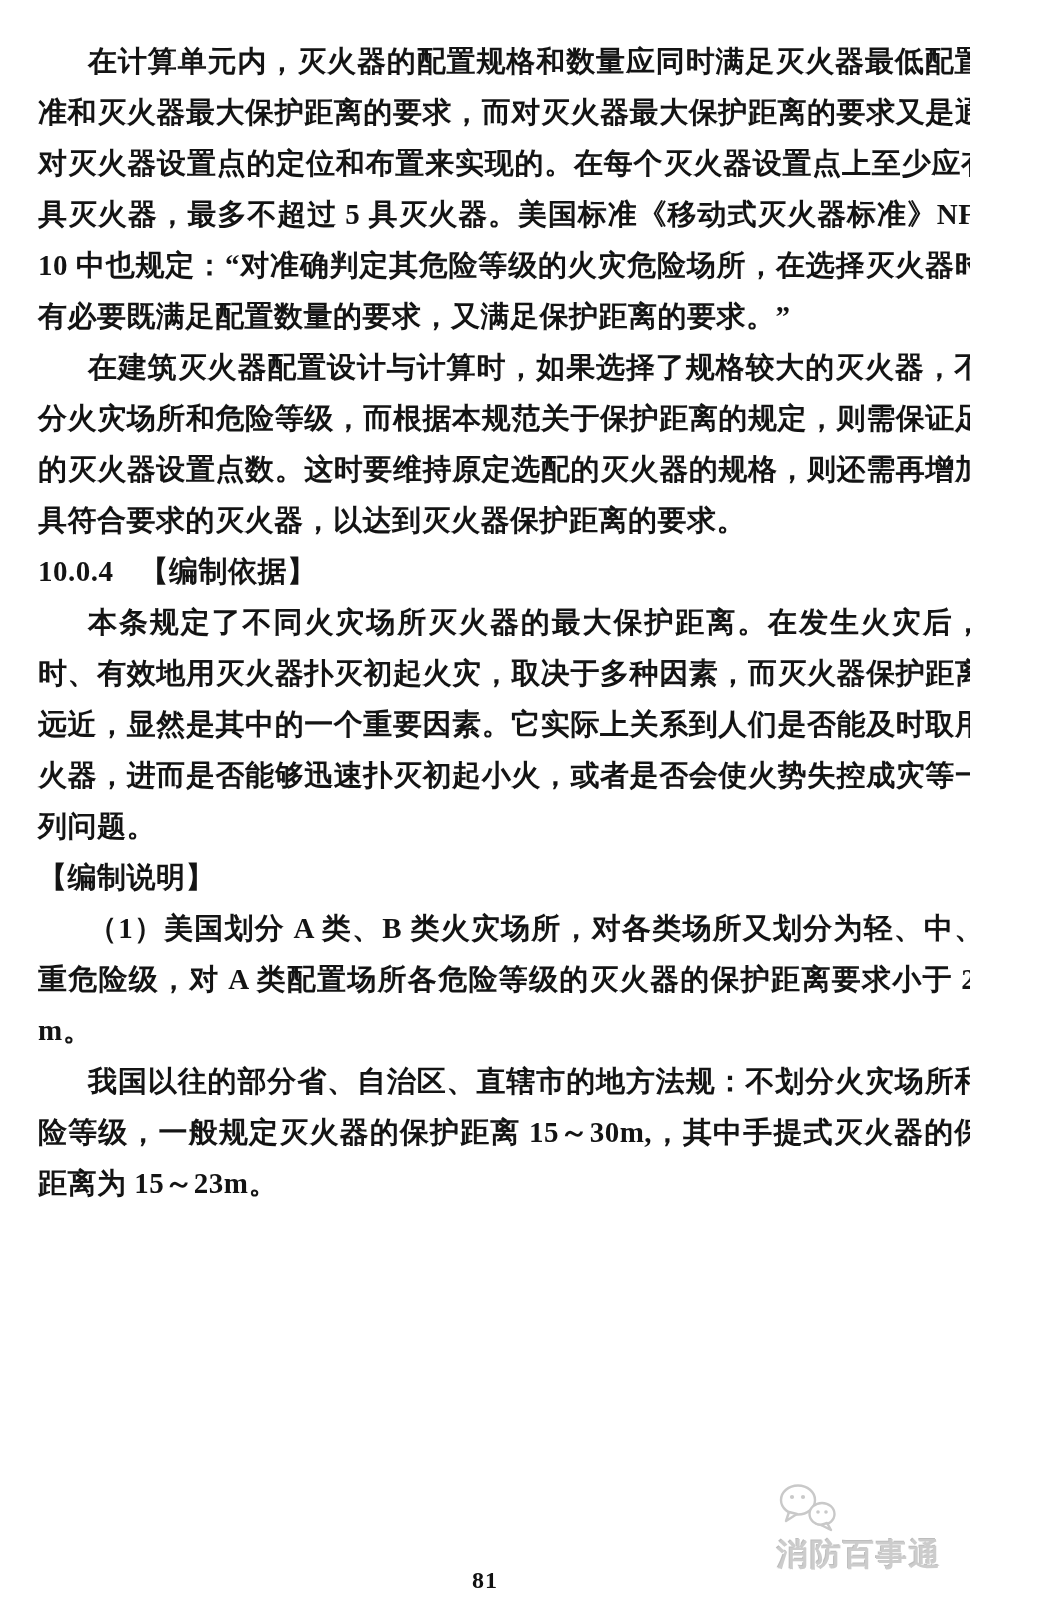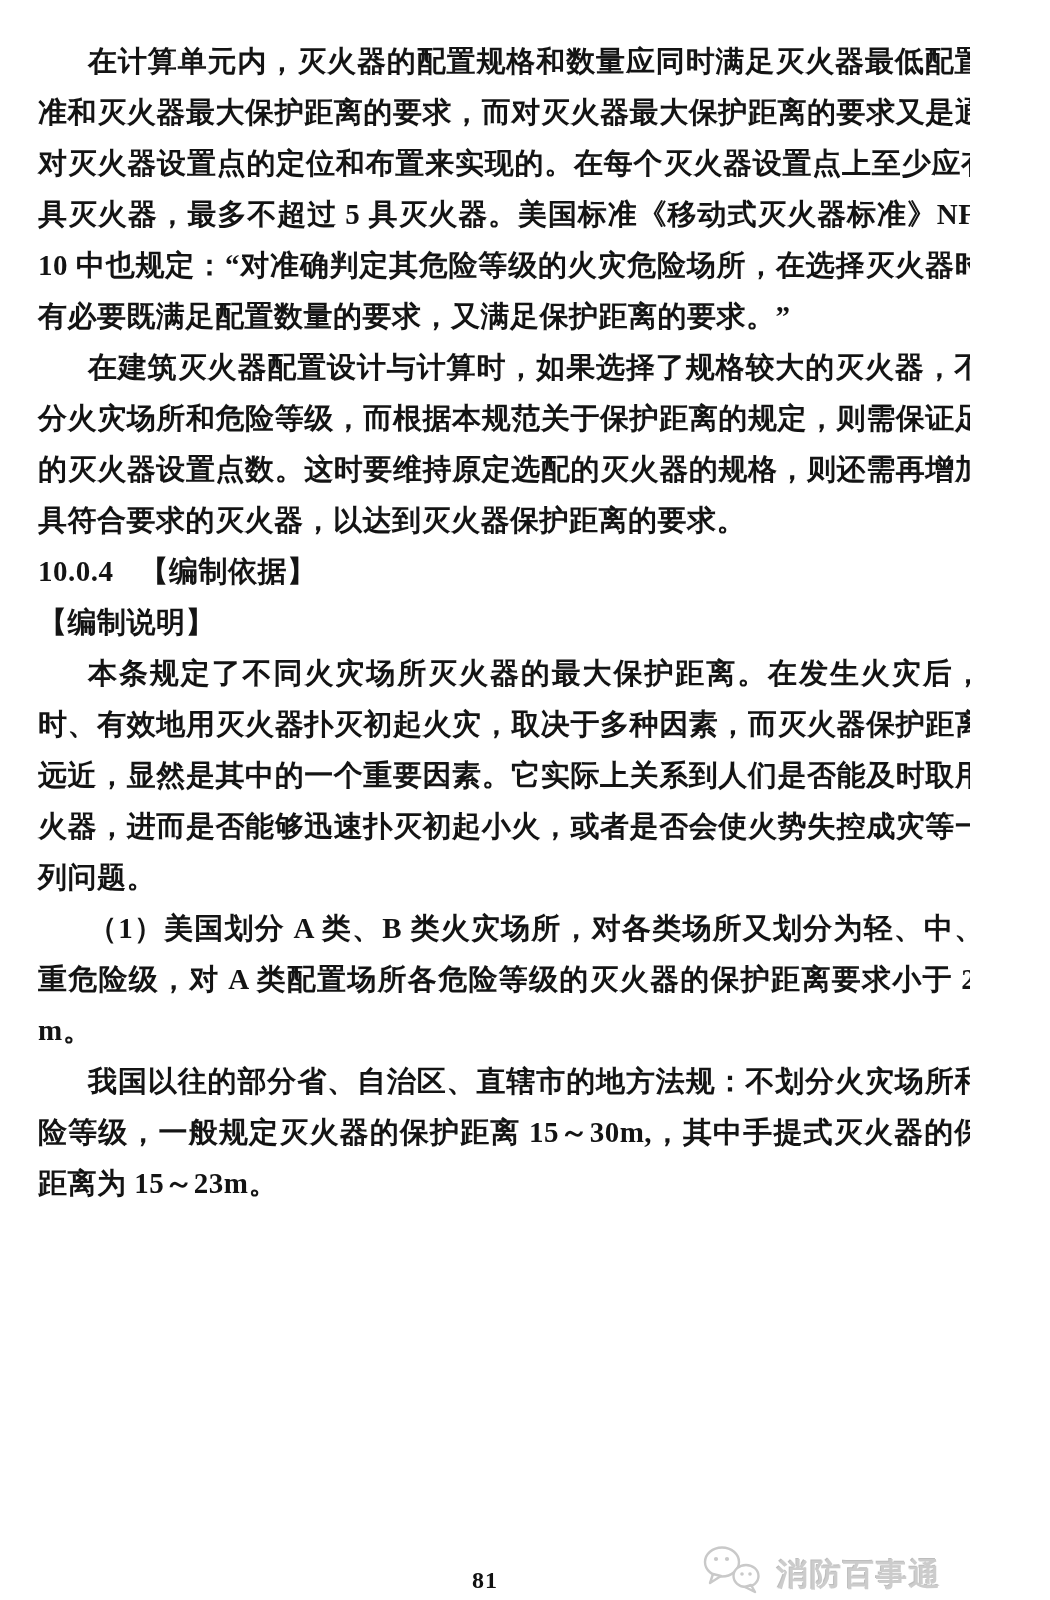--- a/index.html
+++ b/index.html
@@ -41,29 +41,30 @@
   .footer {
     position: absolute;
     left: 0;
     bottom: 0;
     width: 100%;
     height: 110px;
   }
   .watermark {
     position: absolute;
     right: 28px;
-    bottom: 4px;
+    bottom: 24px;
     display: flex;
-    align-items: flex-end;
+    align-items: flex-start;
     color: #cccccc;
     font-size: 31px;
     font-weight: 700;
     letter-spacing: 2px;
     text-shadow: 1px 1px 0 #ffffff, -1px -1px 0 #bdbdbd;
     user-select: none;
+    flex-direction: column;
   }
   .watermark svg {
     margin-right: 10px;
   }
   .page-number {
     position: absolute;
     left: 0;
     right: 0;
     bottom: 6px;
     text-align: center;
@@ -82,23 +83,23 @@
 
   <main class="body-text">
 
     <p class="para">在计算单元内，灭火器的配置规格和数量应同时满足灭火器最低配置基准和灭火器最大保护距离的要求，而对灭火器最大保护距离的要求又是通过对灭火器设置点的定位和布置来实现的。在每个灭火器设置点上至少应有 1 具灭火器，最多不超过 5 具灭火器。美国标准《移动式灭火器标准》NFPA 10 中也规定：“对准确判定其危险等级的火灾危险场所，在选择灭火器时，有必要既满足配置数量的要求，又满足保护距离的要求。”</p>
 
     <p class="para">在建筑灭火器配置设计与计算时，如果选择了规格较大的灭火器，不划分火灾场所和危险等级，而根据本规范关于保护距离的规定，则需保证足够的灭火器设置点数。这时要维持原定选配的灭火器的规格，则还需再增加几具符合要求的灭火器，以达到灭火器保护距离的要求。</p>
 
     <p class="para no-indent heading"><span class="section-number">10.0.4</span><span class="section-title">【编制依据】</span></p>
 
 
+    <p class="para">本条规定了不同火灾场所灭火器的最大保护距离。在发生火灾后，及时、有效地用灭火器扑灭初起火灾，取决于多种因素，而灭火器保护距离的远近，显然是其中的一个重要因素。它实际上关系到人们是否能及时取用灭火器，进而是否能够迅速扑灭初起小火，或者是否会使火势失控成灾等一系列问题。</p>
+
     <p class="para no-indent heading"><span class="section-title-solo">【编制说明】</span></p>
-
-    <p class="para">本条规定了不同火灾场所灭火器的最大保护距离。在发生火灾后，及时、有效地用灭火器扑灭初起火灾，取决于多种因素，而灭火器保护距离的远近，显然是其中的一个重要因素。它实际上关系到人们是否能及时取用灭火器，进而是否能够迅速扑灭初起小火，或者是否会使火势失控成灾等一系列问题。</p>
 
 
     <p class="para">（1）美国划分 A 类、B 类火灾场所，对各类场所又划分为轻、中、严重危险级，对 A 类配置场所各危险等级的灭火器的保护距离要求小于 22.7m。</p>
 
 
 
     <p class="para">我国以往的部分省、自治区、直辖市的地方法规：不划分火灾场所和危险等级，一般规定灭火器的保护距离 15～30m,，其中手提式灭火器的保护距离为 15～23m。</p>
 
   </main>
 

